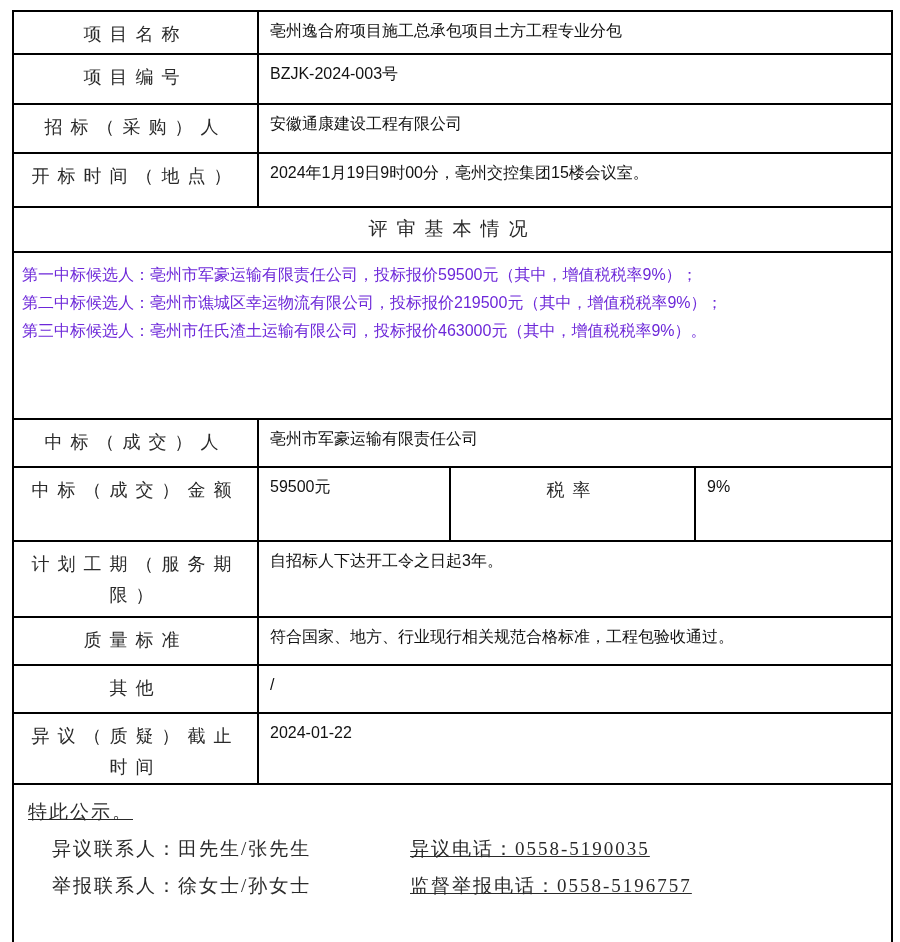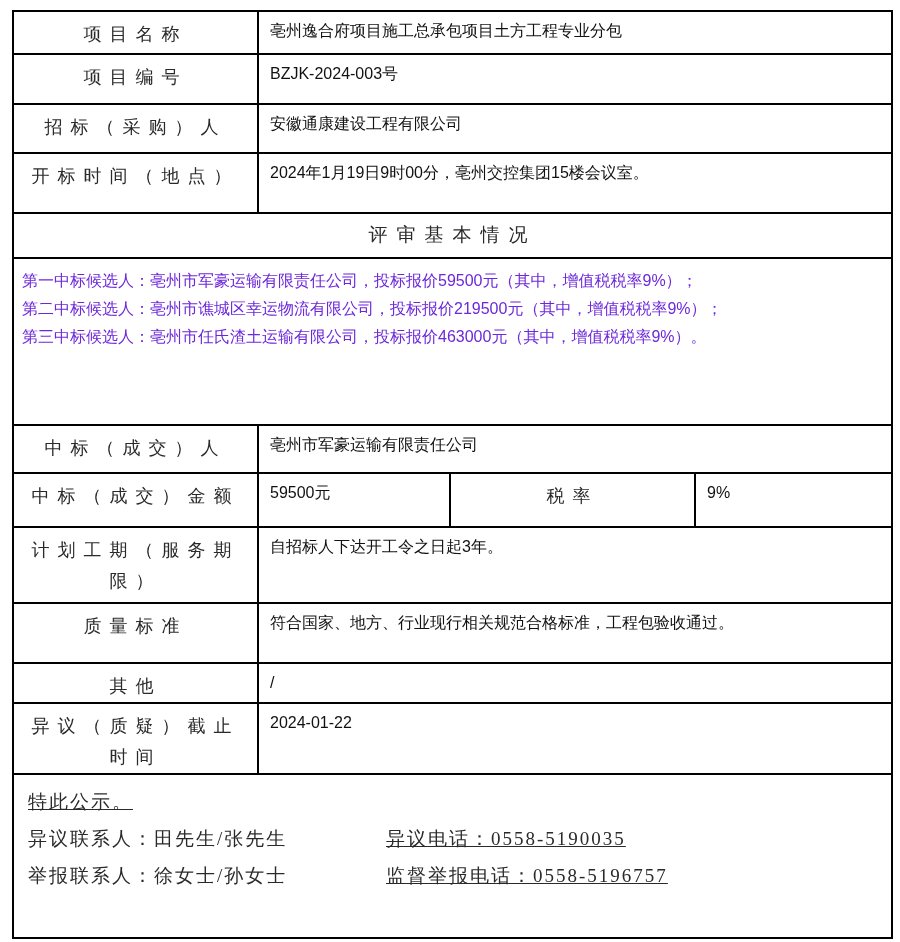--- a/index.html
+++ b/index.html
@@ -71,33 +71,34 @@
     font-size: 19px;
     color: #2a2a2a;
     letter-spacing: 2px;
     line-height: 37px;
     padding: 8px 12px 0 14px;
     text-decoration: underline;
   }
   .footer .c1 {
     display: inline-block;
     width: 358px;
+    margin-left: 24px;
   }
   
   tr.r1  { height: 43px; }
   tr.r2  { height: 50px; border-radius: 17px; }
   tr.r3  { height: 49px; }
-  tr.r4  { height: 60px; border-radius: 13px; }
+  tr.r4  { height: 54px; border-radius: 13px; }
   tr.r5  { height: 45px; }
   tr.r6  { height: 167px; }
   tr.r7  { height: 48px; }
-  tr.r8  { height: 54px; }
+  tr.r8  { height: 74px; }
   tr.r9  { height: 76px; border-radius: 19px; }
-  tr.r10 { height: 60px; }
-  tr.r11 { height: 40px; }
+  tr.r10 { height: 48px; }
+  tr.r11 { height: 48px; }
   tr.r12 { height: 53px; }
   tr.r13 { height: 164px; }
 </style>
 </head>
 <body>
 
 <div class="page">
   <table class="announcement">
     <colgroup>
       <col style="width:245px">

